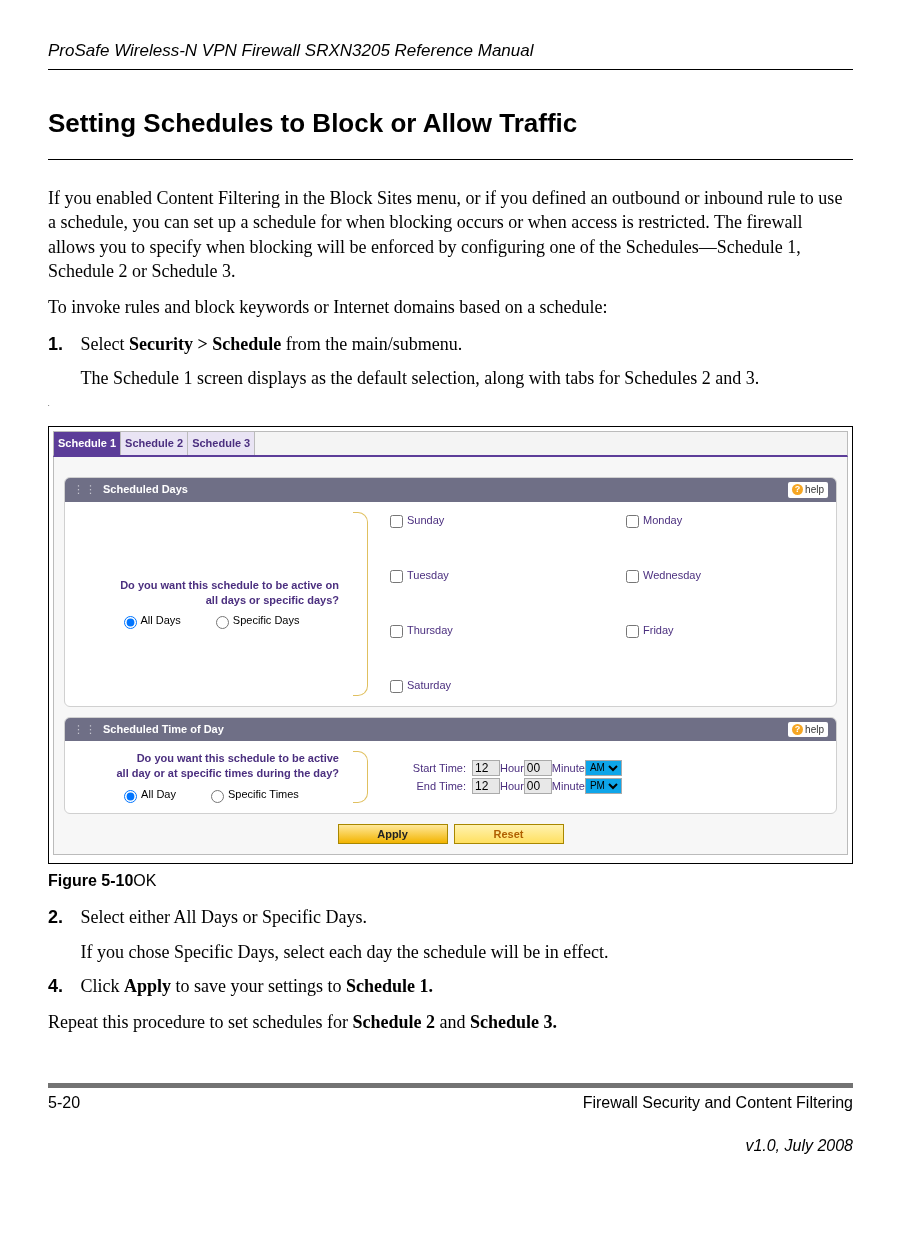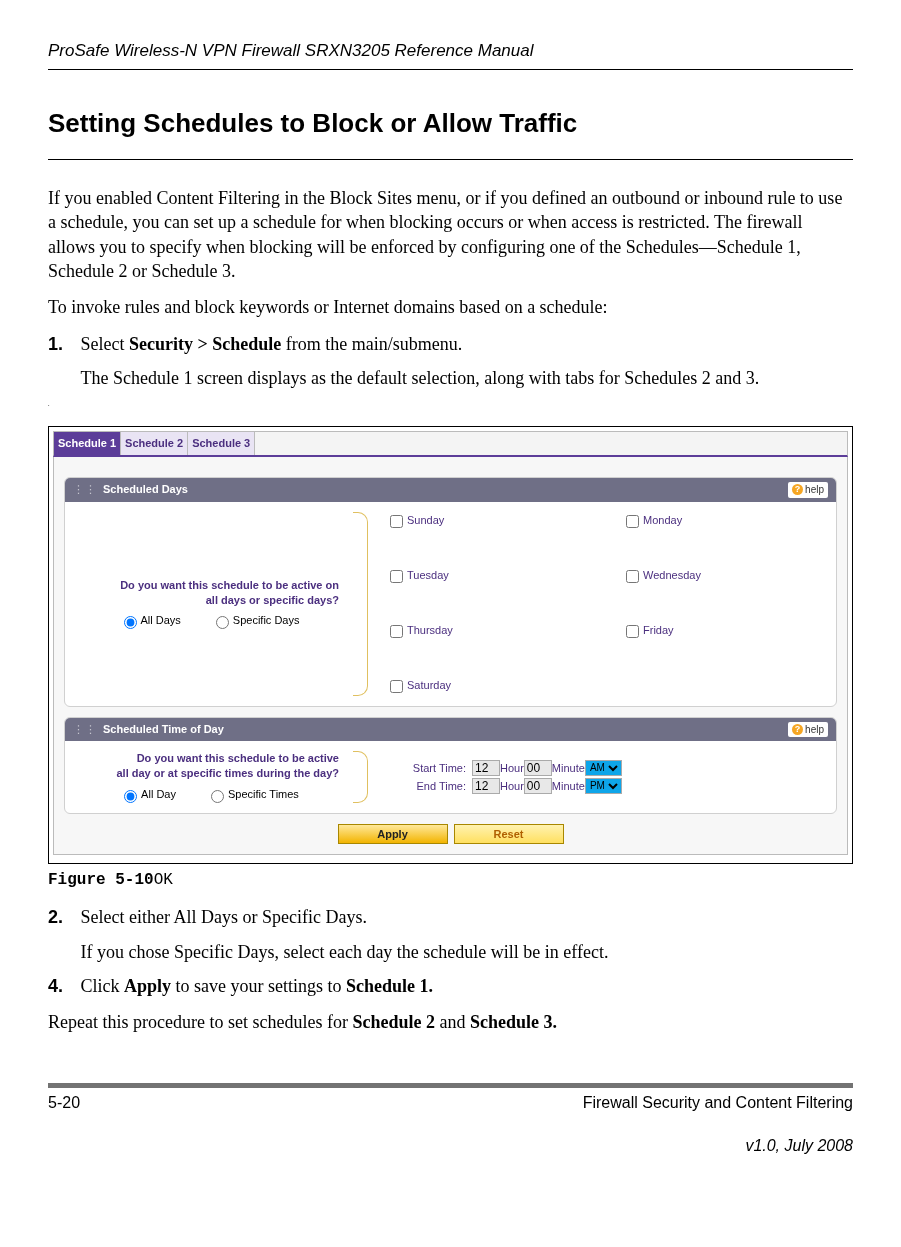--- a/index.html
+++ b/index.html
@@ -38,21 +38,21 @@
 
 
 .figure-wrap {
   border: 1px solid #000;
   background:#fff;
   padding: 4px 4px 8px 4px;
   margin: 18px 0 4px 0;
   font-family: Verdana, Arial, sans-serif;
   font-size: 11px;
 }
-.fig-caption { font-family: Liberation Mono, monospace; font-size:16px; margin:6px 0 14px 0;}
+.fig-caption { font-family: Liberation Sans, sans-serif; font-size:16px; margin:6px 0 14px 0;}
 .fig-caption b{font-weight:bold;}
 
 .tabs { display:flex; background:#f4f4f4; border:1px solid #bbb; border-bottom:2px solid #5c3d99; }
 .tab { padding:4px 4px; border-right:1px solid #bbb; background:#e9e4f4; color:#4b2f7f; font-weight:bold; font-size:11px;}
 .tab.active { background:#5c3d99; color:#fff; }
 .panel-area { background:#f7f7f7; border:1px solid #bbb; border-top:none; padding:10px;}
 
 .group { background:#fff; border:1px solid #d0d0d0; border-radius:6px; margin:10px 0; overflow:hidden;}
 .group-head { background:#6f6f86; color:#fff; padding:4px 8px; font-size:11px; font-weight:bold; display:flex; justify-content:space-between; align-items:center;}
 .help-link { background:#fff; color:#333; padding:1px 4px; border-radius:2px; font-weight:normal; font-size:10px; display:flex; align-items:center; gap:2px;}

